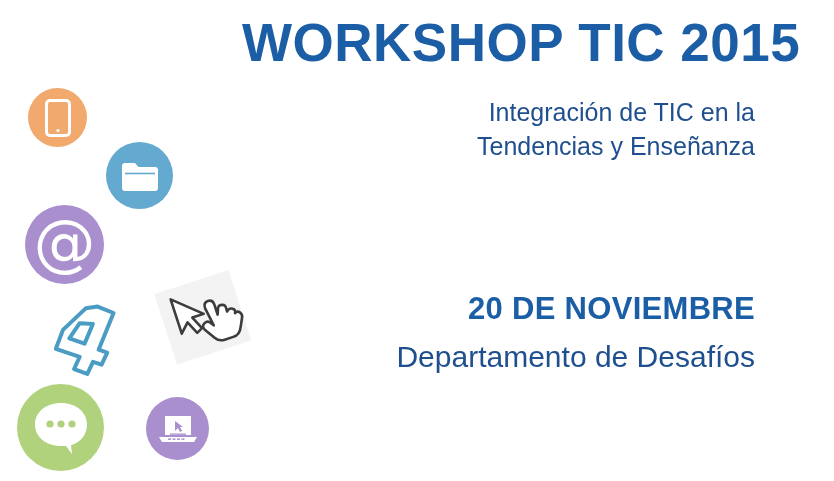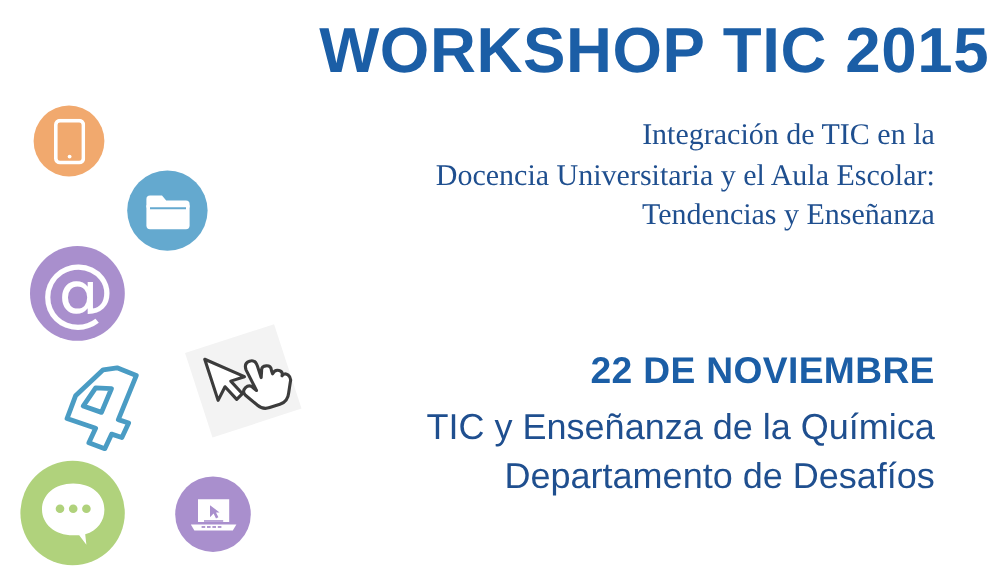--- a/index.html
+++ b/index.html
@@ -19,21 +19,20 @@
   }
 
   
   .text-col {
     position: absolute;
     left: 250px;
     top: 0;
     width: 508px;
     height: 481px;
     text-align: right;
-    margin-left: 24px;
   }
 
   .title {
     position: absolute;
     right: 8px;
     top: 14px;
     width: 100%;
     font-size: 53px;
     font-weight: bold;
     letter-spacing: 0.5px;
@@ -44,21 +43,20 @@
 
   .subtitle {
     position: absolute;
     right: 3px;
     top: 96px;
     width: 100%;
     font-size: 25px;
     font-weight: normal;
     color: #1f4f8f;
     line-height: 1.34;
-    font-family: Liberation Serif, serif;
   }
   .subtitle div { white-space: nowrap; }
 
   .date {
     position: absolute;
     right: 3px;
     top: 291px;
     width: 100%;
     font-size: 31px;
     font-weight: bold;
@@ -190,26 +188,24 @@
       </g>
     </svg>
   </div>
 
   <div class="text-col">
 
     <div class="title">WORKSHOP TIC 2015</div>
 
     <div class="subtitle">
       <div>Integración de TIC en la</div>
-      <div>Docencia Universitaria y el Aula Escolar:</div>
       <div>Tendencias y Enseñanza</div>
     </div>
 
-    <div class="date">22 DE NOVIEMBRE</div>
+    <div class="date">20 DE NOVIEMBRE</div>
 
     <div class="block2">
-      <div>TIC y Enseñanza de la Química</div>
       <div>Departamento de Desafíos</div>
     </div>
 
   </div>
 
 </div>
 
 </body></html>

